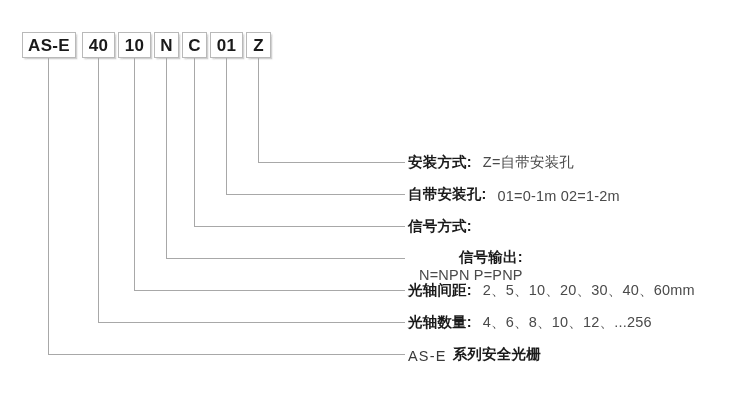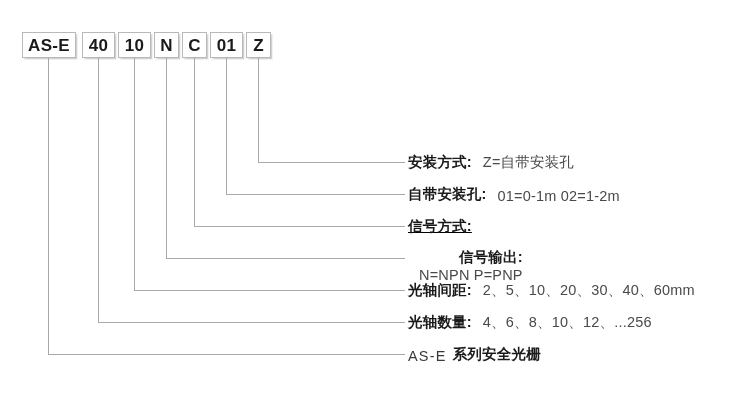--- a/index.html
+++ b/index.html
@@ -126,21 +126,21 @@
   <div class="label-row" style="top:152px;">
     <span class="label-title">安装方式:</span>
     <span class="label-value">Z=自带安装孔</span>
   </div>
 
   <div class="label-row" style="top:184px;">
     <span class="label-title">自带安装孔:</span>
     <span class="label-value">01=0-1m  02=1-2m</span>
   </div>
 
-  <div class="label-row" style="top:216px;text-decoration:underline;">
+  <div class="label-row" style="top:216px;">
     <span class="label-title">信号方式:</span>
   </div>
 
   <div class="label-row" style="top:248px;flex-direction:column;">
     <span class="label-title">信号输出:</span>
     <span class="label-value">N=NPN  P=PNP</span>
   </div>
 
   <div class="label-row" style="top:280px;">
     <span class="label-title">光轴间距:</span>

